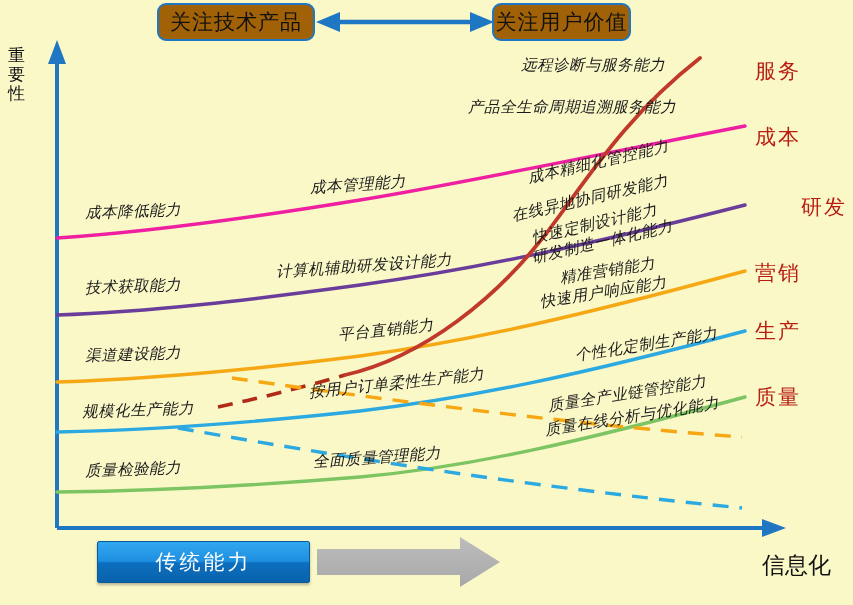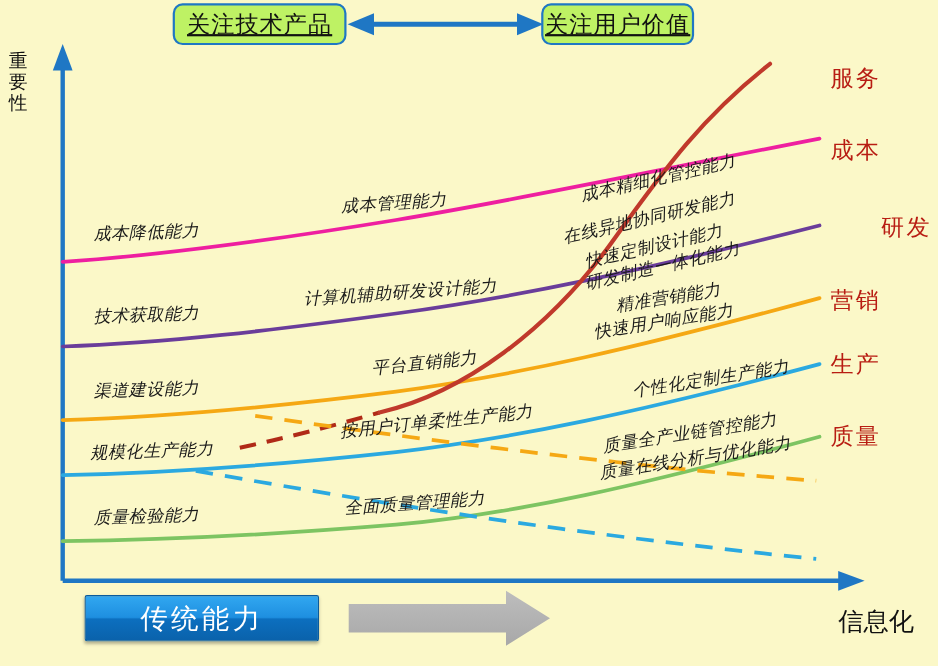--- a/index.html
+++ b/index.html
@@ -8,28 +8,27 @@
     background:#fbf8c8;
     font-family:"Liberation Sans","DejaVu Sans",sans-serif;
     overflow:hidden;
     position:relative;
   }
   #stage{position:absolute;left:0;top:0;width:853px;height:605px;}
   #stage > svg{position:absolute;left:0;top:0;}
 
   .box{
     position:absolute;
-    background:#bef264;
+    background:#a16207;
     border:2.5px solid #1F77C4;
     border-radius:9px;
     display:flex;align-items:center;justify-content:center;
     font-size:21px;color:#111;
     letter-spacing:1px;
     box-sizing:border-box;
-    text-decoration:underline;
   }
   #box-tech{left:157px;top:3px;width:158px;height:38px;}
   #box-user{left:492px;top:3px;width:139px;height:38px;}
 
   .catlabel{
     position:absolute;
     color:#B81D13;
     font-size:21px;
     letter-spacing:2px;
     white-space:nowrap;
@@ -59,24 +58,25 @@
   .axis-x-label{
     position:absolute;left:762px;top:550px;
     font-size:23px;color:#111;
     white-space:nowrap;
   }
 
   .pill{
     position:absolute;
     display:flex;align-items:center;justify-content:center;
     color:#ffffff;
-    font-size:25px;
+    font-size:21px;
     letter-spacing:3px;
     box-sizing:border-box;
     border-radius:2px;
+    margin-left:20px;
   }
   #pill-trad{
     left:77px;top:541px;width:213px;height:42px;
     background:linear-gradient(to bottom,#31A7F0 0%,#1E8FE0 48%,#0C6FBF 52%,#0A62AB 100%);
     border:1px solid #0A5B9C;
     box-shadow:0 2px 3px rgba(0,0,0,.28);
   }
   #pill-new{
     left:560px;top:541px;width:200px;height:42px;
     background:linear-gradient(to bottom,#A5CE2B 0%,#94C220 48%,#73A50B 52%,#6A9A09 100%);
@@ -153,20 +153,22 @@
   <div class="cap" style="left:85px;top:346px;transform:rotate(-2deg);">渠道建设能力</div>
   <div class="cap" style="left:82px;top:402px;transform:rotate(-2deg);">规模化生产能力</div>
   <div class="cap" style="left:85px;top:461px;transform:rotate(-2deg);">质量检验能力</div>
 
   <div class="cap" style="left:310px;top:178px;transform:rotate(-4deg);">成本管理能力</div>
   <div class="cap" style="left:276px;top:262px;transform:rotate(-4deg);">计算机辅助研发设计能力</div>
   <div class="cap" style="left:338px;top:325px;transform:rotate(-6deg);">平台直销能力</div>
   <div class="cap wrap" style="left:302px;top:383px;width:190px;transform:rotate(-6deg);">按用户订单柔性生产能力</div>
   <div class="cap" style="left:313px;top:452px;transform:rotate(-4deg);">全面质量管理能力</div>
 
+  <div class="cap" style="left:521px;top:55px;">远程诊断与服务能力</div>
+  <div class="cap" style="left:468px;top:97px;">产品全生命周期追溯服务能力</div>
 
   <div class="cap" style="left:528px;top:168px;transform:rotate(-13deg);">成本精细化管控能力</div>
 
   <div class="cap" style="left:512px;top:206px;transform:rotate(-13deg);">在线异地协同研发能力</div>
   <div class="cap" style="left:532px;top:228px;transform:rotate(-13deg);">快速定制设计能力</div>
   <div class="cap" style="left:532px;top:248px;transform:rotate(-13deg);">研发制造一体化能力</div>
 
   <div class="cap" style="left:560px;top:268px;transform:rotate(-9deg);">精准营销能力</div>
   <div class="cap" style="left:540px;top:292px;transform:rotate(-9deg);">快速用户响应能力</div>
 

